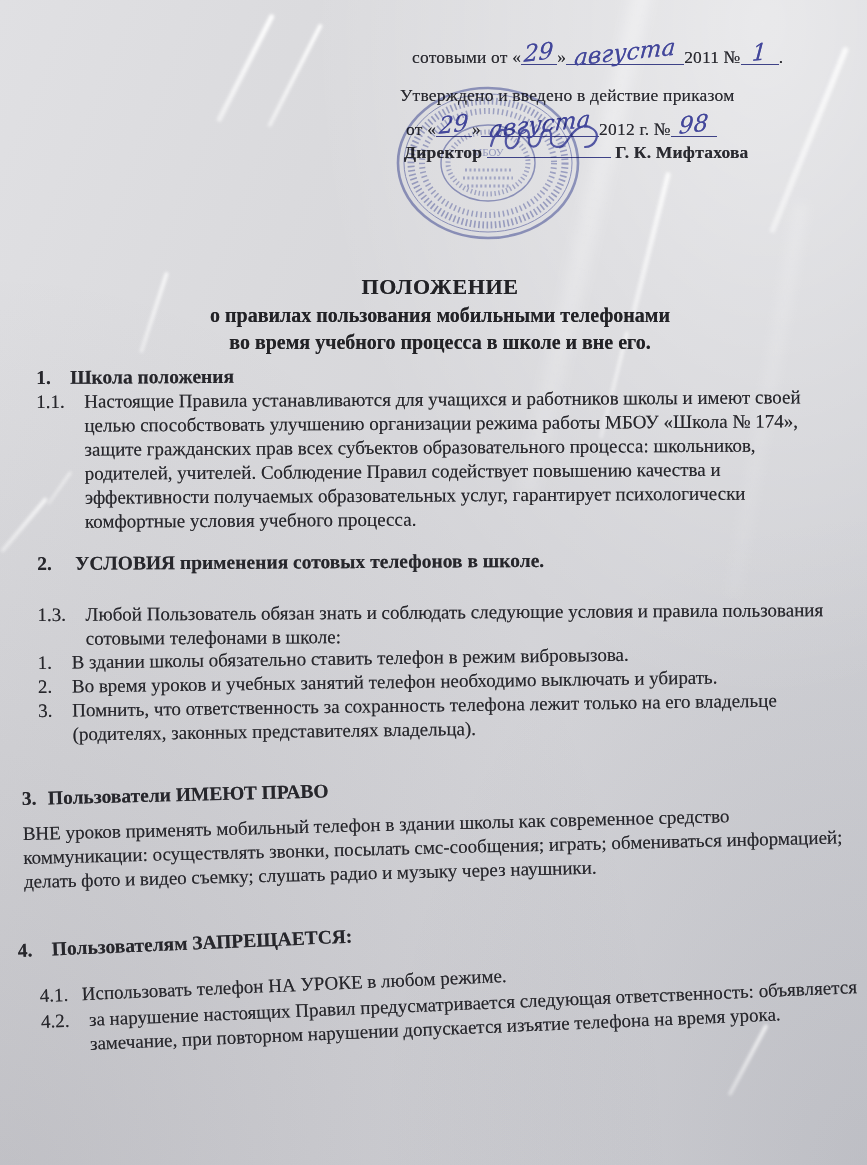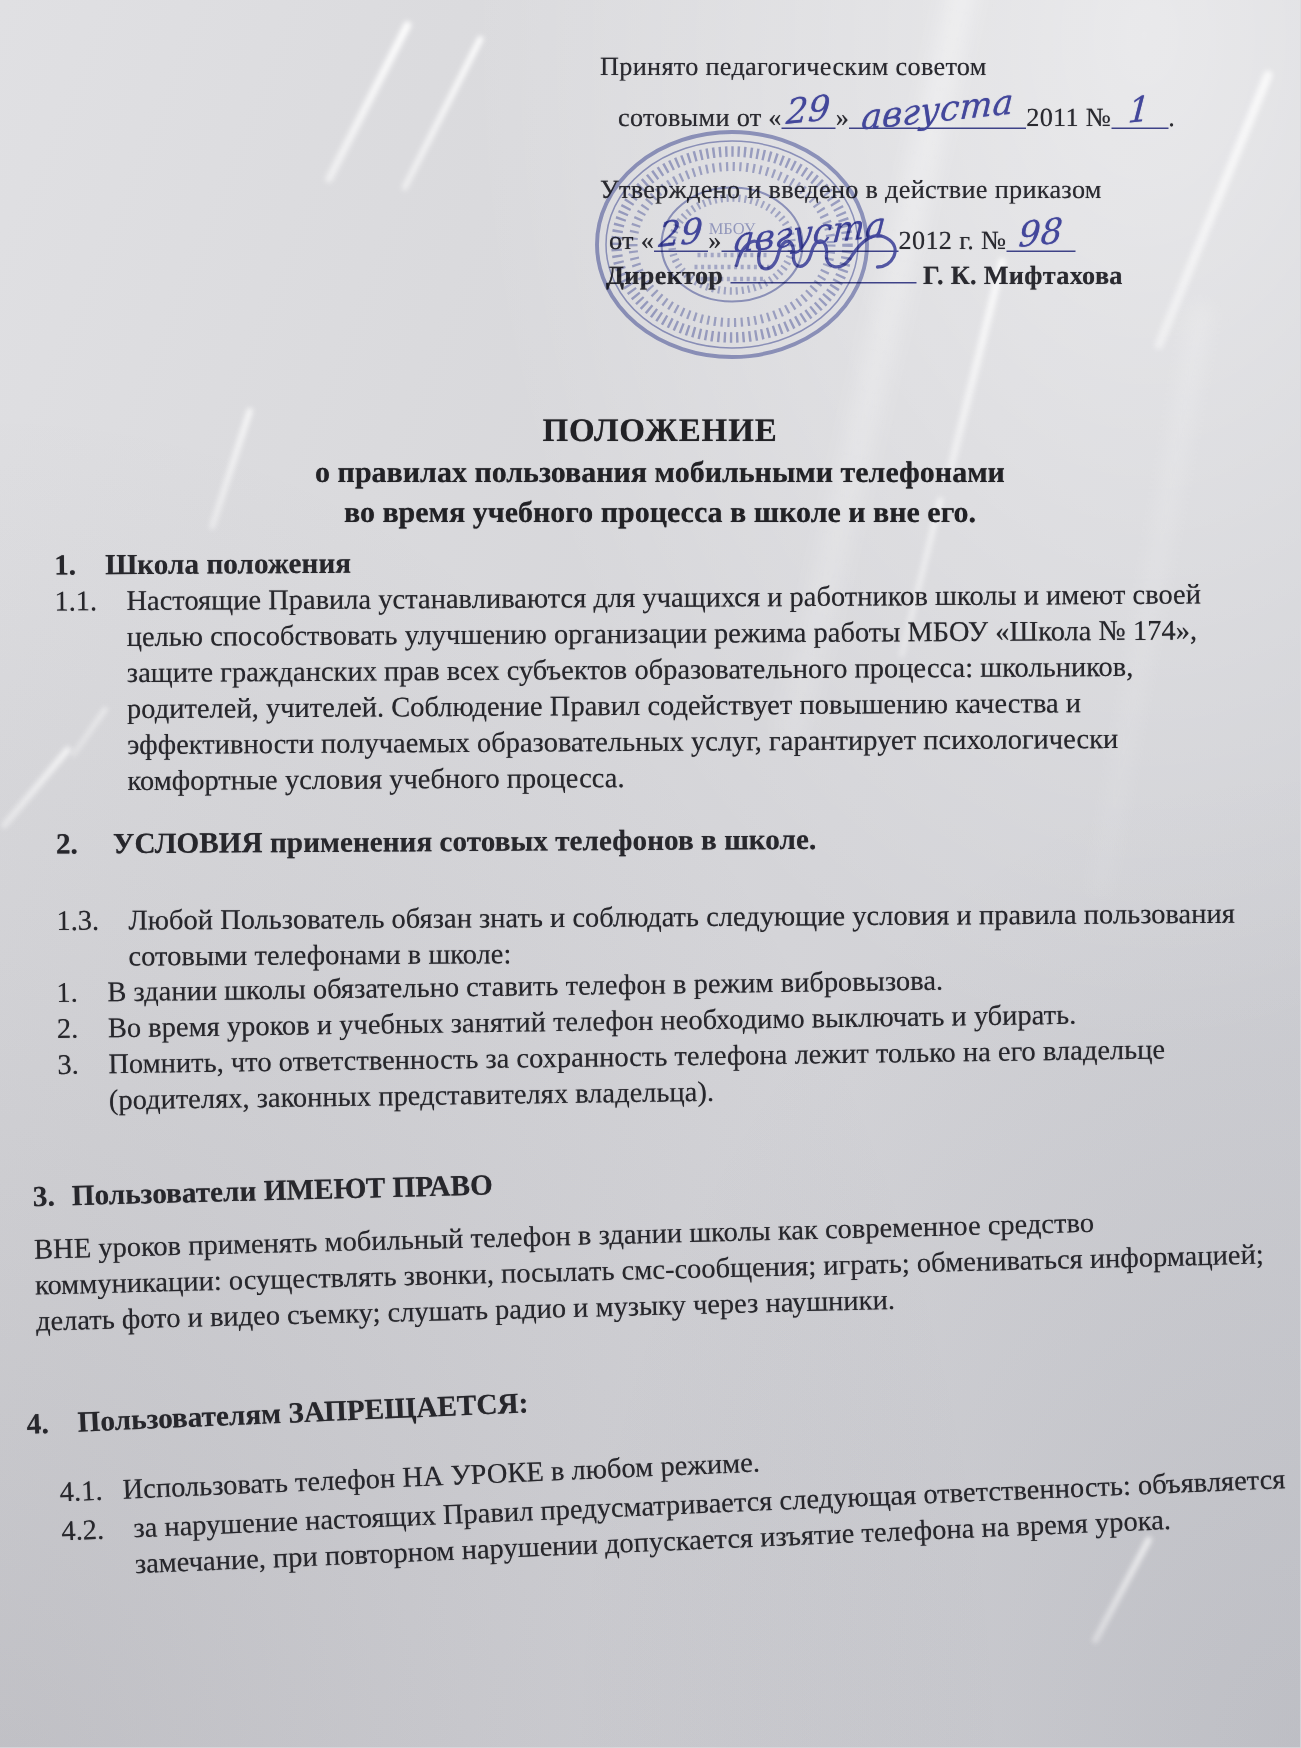--- a/index.html
+++ b/index.html
@@ -27,21 +27,21 @@
     filter:blur(6px);
   }
   
   .approval {
     position:absolute; left:400px; top:34px; width:450px;
     font-size:17.5px; color:#2a2a30; letter-spacing:0.2px;
     text-shadow:0 0 0.5px rgba(42,42,48,0.65);
   }
   .appr-line { white-space:nowrap; }
   .l2 { margin-top:13px; padding-left:12px; }
-  .l3 { margin-top:27px; padding-left:0px; }
+  .l3 { margin-top:17px; padding-left:0px; }
   .l4 { margin-top:13px; padding-left:6px; }
   .l5 { padding-left:4px;font-weight:bold; }
   .blank {
     display:inline-block; border-bottom:1.7px solid #3e4287;
     height:17px; text-align:center; vertical-align:baseline; position:relative;
   }
   .w-day { width:36px; }
   .w-month { width:118px; }
   .w-num1 { width:38px; }
   .w-num98 { width:46px; }
@@ -107,21 +107,20 @@
 <div class="streak" style="left:648px; top:170px; width:5px; height:150px; transform:rotate(14deg); opacity:0.85;"></div>
 <div class="streak" style="left:612px; top:330px; width:4px; height:110px; transform:rotate(14deg); opacity:0.6;"></div>
 <div class="streak" style="left:152px; top:270px; width:4px; height:85px;  transform:rotate(18deg); opacity:0.8;"></div>
 <div class="streak" style="left:22px;  top:490px; width:4px; height:70px;  transform:rotate(40deg); opacity:0.8;"></div>
 <div class="streak" style="left:58px;  top:468px; width:3px; height:40px;  transform:rotate(35deg); opacity:0.6;"></div>
 <div class="streak" style="left:746px; top:1020px; width:4px; height:80px; transform:rotate(28deg); opacity:0.75;"></div>
 <div class="crease" style="left:575px; top:-20px; width:20px; height:520px; transform:rotate(13deg);"></div>
 <div class="crease" style="left:760px; top:200px; width:14px; height:400px; transform:rotate(10deg); opacity:0.5;"></div>
 
 <div class="approval">
-  <div class="appr-line">Принято педагогическим советом</div>
 
   <div class="appr-line l2">
     <span>сотовыми от «</span><span class="blank w-day"><span class="hand">29</span></span><span>»</span><span class="blank w-month"><span class="hand">августа</span></span><span>2011 №</span><span class="blank w-num1"><span class="hand">1</span></span><span>.</span>
   </div>
 
   <div class="appr-line l3">Утверждено и введено в действие приказом</div>
 
   <div class="appr-line l4">
     <span>от «</span><span class="blank w-day"><span class="hand">29</span></span><span>»</span><span class="blank w-month"><span class="hand">августа</span></span><span>2012 г. №</span><span class="blank w-num98"><span class="hand">98</span></span>
   </div>

